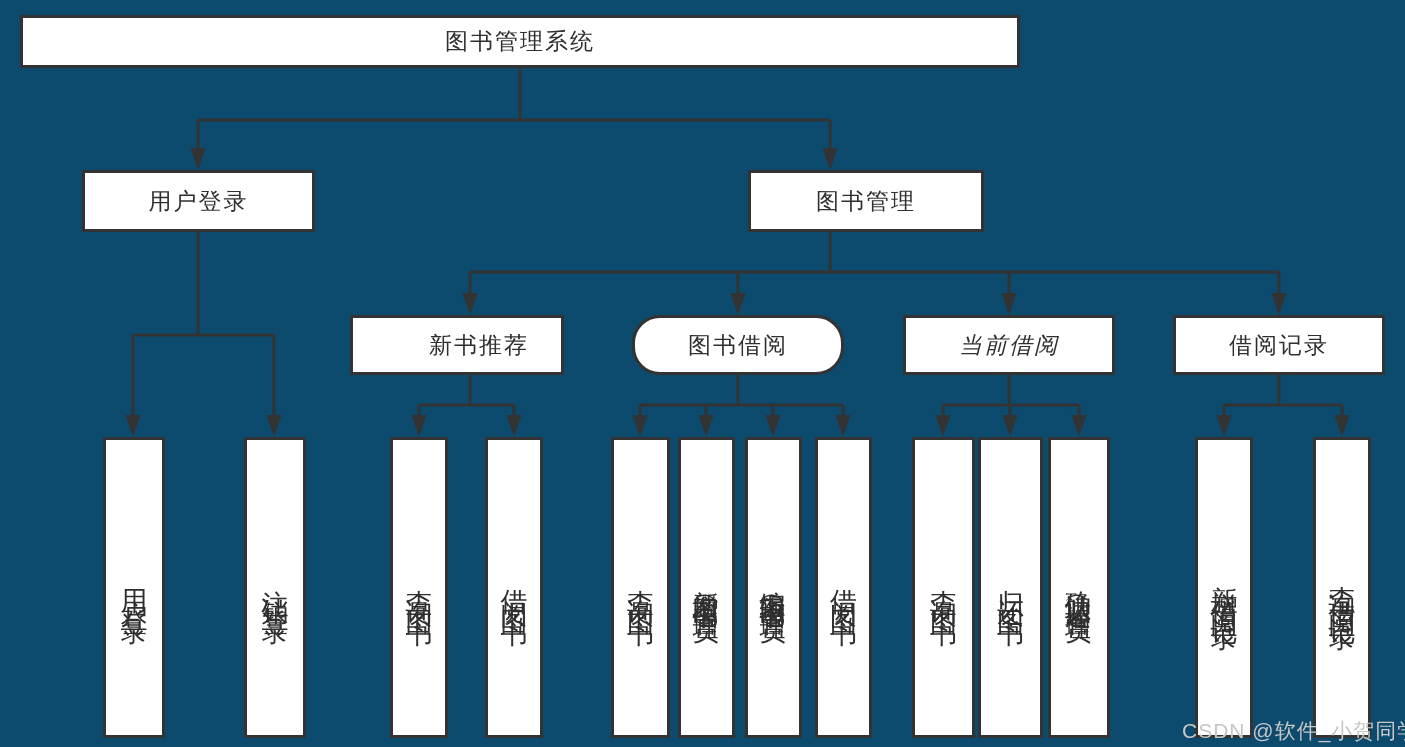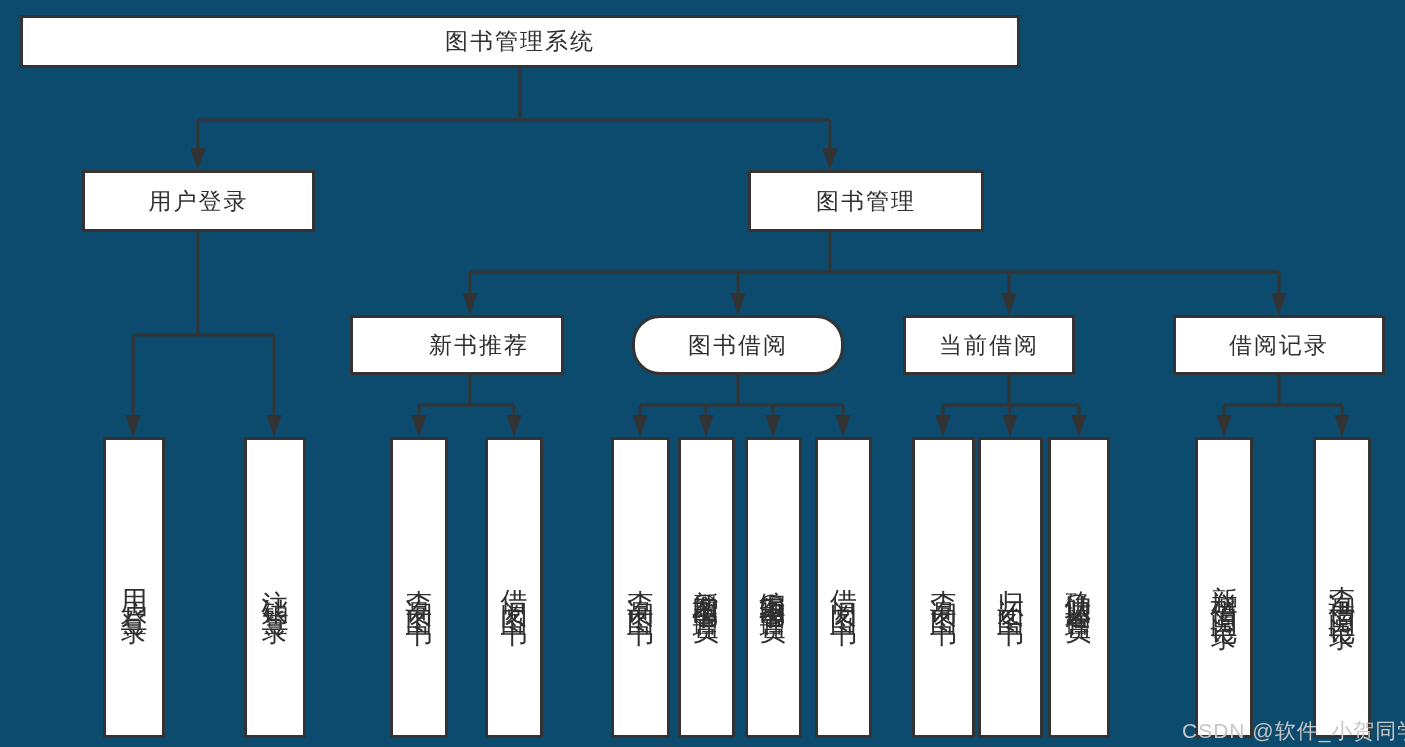--- a/index.html
+++ b/index.html
@@ -108,21 +108,21 @@
   <div class="node" style="left:712px; top:170px; width:236px; height:62px;margin-left:36px;">
     <span>图书管理</span>
   </div>
 
   <div class="node" style="left:350px; top:315px; width:214px; height:60px;padding-left:44px;">
     <span>新书推荐</span>
   </div>
   <div class="node" style="left:632px; top:315px; width:212px; height:60px;border-radius:28px;">
     <span>图书借阅</span>
   </div>
-  <div class="node" style="left:903px; top:315px; width:172px; height:60px;">
+  <div class="node" style="left:903px; top:315px; width:212px; height:60px;font-style:italic;">
     <span>当前借阅</span>
   </div>
   <div class="node" style="left:1173px; top:315px; width:212px; height:60px;">
     <span>借阅记录</span>
   </div>
 
   <div class="leaf" style="left:103px; top:437px; width:62px; height:301px;">
     <span class="vtext">用户登录</span>
   </div>
   <div class="leaf" style="left:244px; top:437px; width:62px; height:301px;">

